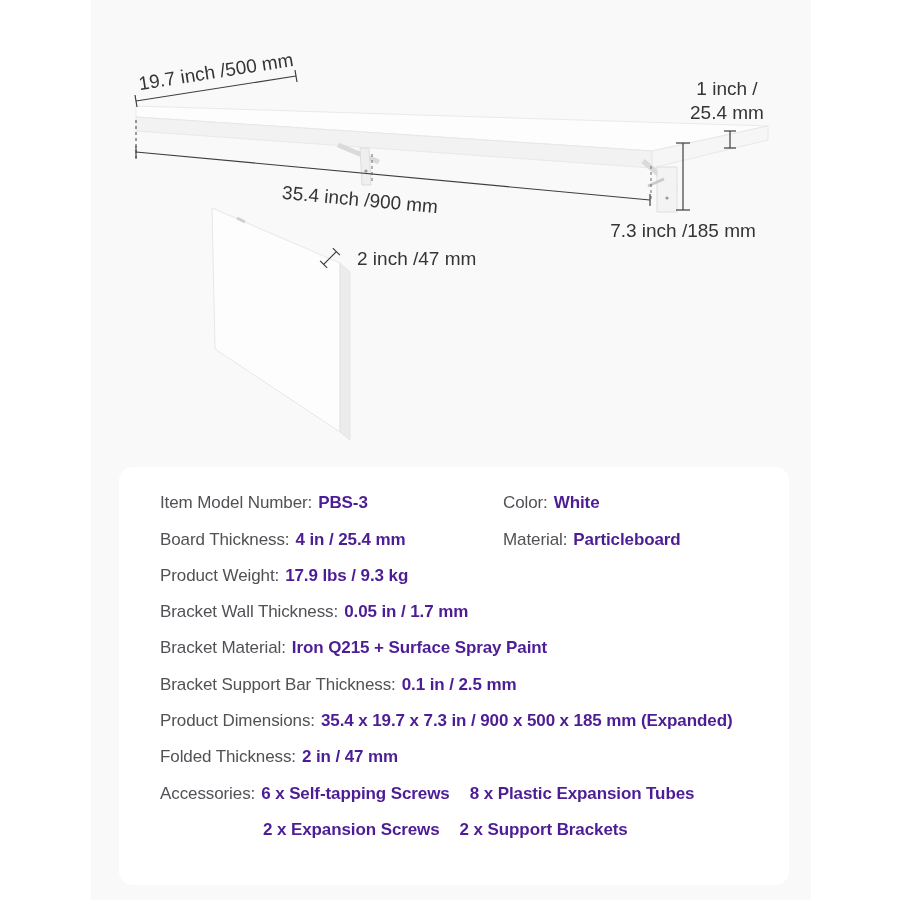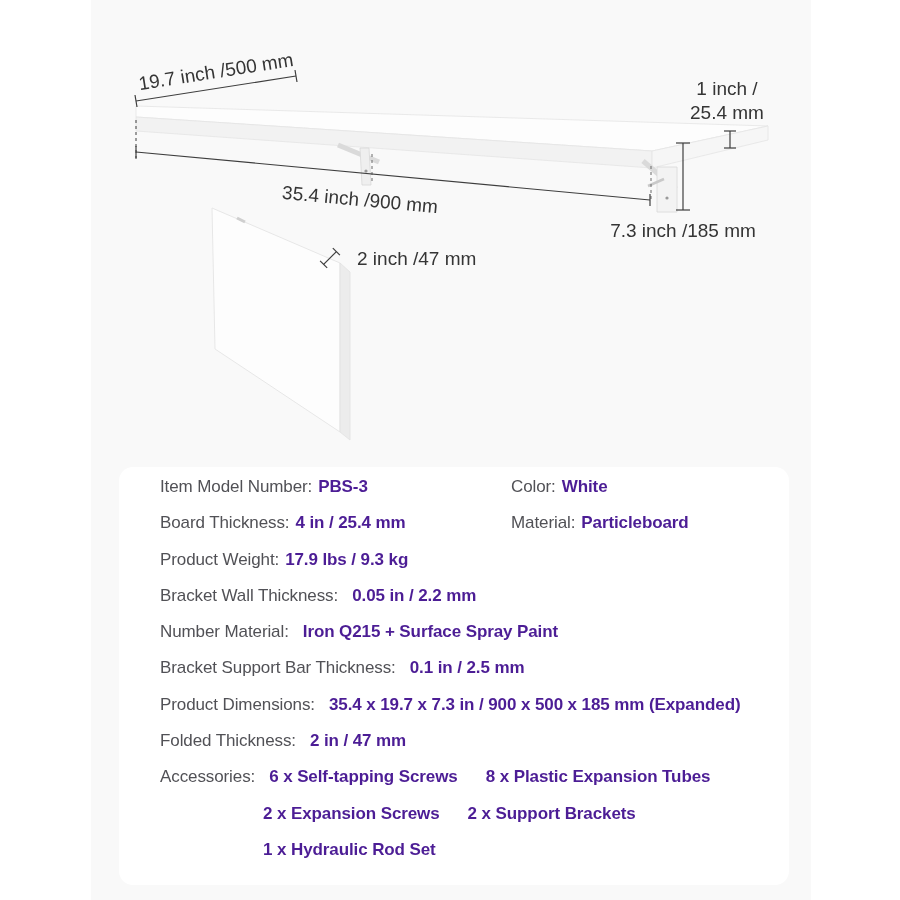--- a/index.html
+++ b/index.html
@@ -19,21 +19,21 @@
     font-family:"Liberation Sans", sans-serif;
     font-size:19px;fill:#353535;
   }
   .spec-panel{
     position:absolute;left:119px;top:467px;width:670px;height:418px;
     background:#ffffff;border-radius:14px;
     box-sizing:border-box;
     padding:10px 0 0 41px;
     font-size:17px;color:#515156;letter-spacing:-0.1px;
   }
-  .row{height:36.3px;display:flex;align-items:flex-start;white-space:nowrap;gap:8px;}
+  .row{height:36.3px;display:flex;align-items:flex-end;white-space:nowrap;}
   .cell{display:flex;align-items:center;white-space:nowrap;}
   .cell.left{width:343px;flex:0 0 343px;}
   .lbl{color:#515156;}
   .val{color:#4c1d95;font-weight:700;margin-left:6px;}
   .val + .val{margin-left:20px;}
   .row.indent{padding-left:97px;}
 </style>
 </head>
 <body>
 
@@ -132,25 +132,25 @@
 
   <div class="row">
     <div class="cell left">
       <span class="lbl">Product Weight:</span>
       <span class="val">17.9 lbs / 9.3 kg</span>
     </div>
   </div>
 
   <div class="row">
     <span class="lbl">Bracket Wall Thickness:</span>
-    <span class="val">0.05 in / 2.2 mm</span>
+    <span class="val">0.05 in / 1.7 mm</span>
   </div>
 
   <div class="row">
-    <span class="lbl">Number Material:</span>
+    <span class="lbl">Bracket Material:</span>
     <span class="val">Iron Q215 + Surface Spray Paint</span>
   </div>
 
   <div class="row">
     <span class="lbl">Bracket Support Bar Thickness:</span>
     <span class="val">0.1 in / 2.5 mm</span>
   </div>
 
   <div class="row">
     <span class="lbl">Product Dimensions:</span>
@@ -166,17 +166,14 @@
     <span class="lbl">Accessories:</span>
     <span class="val">6 x Self-tapping Screws</span>
     <span class="val">8 x Plastic Expansion Tubes</span>
   </div>
 
   <div class="row indent">
     <span class="val">2 x Expansion Screws</span>
     <span class="val">2 x Support Brackets</span>
   </div>
 
-  <div class="row indent">
-    <span class="val">1 x Hydraulic Rod Set</span>
-  </div>
 
 </div>
 
 </body></html>

